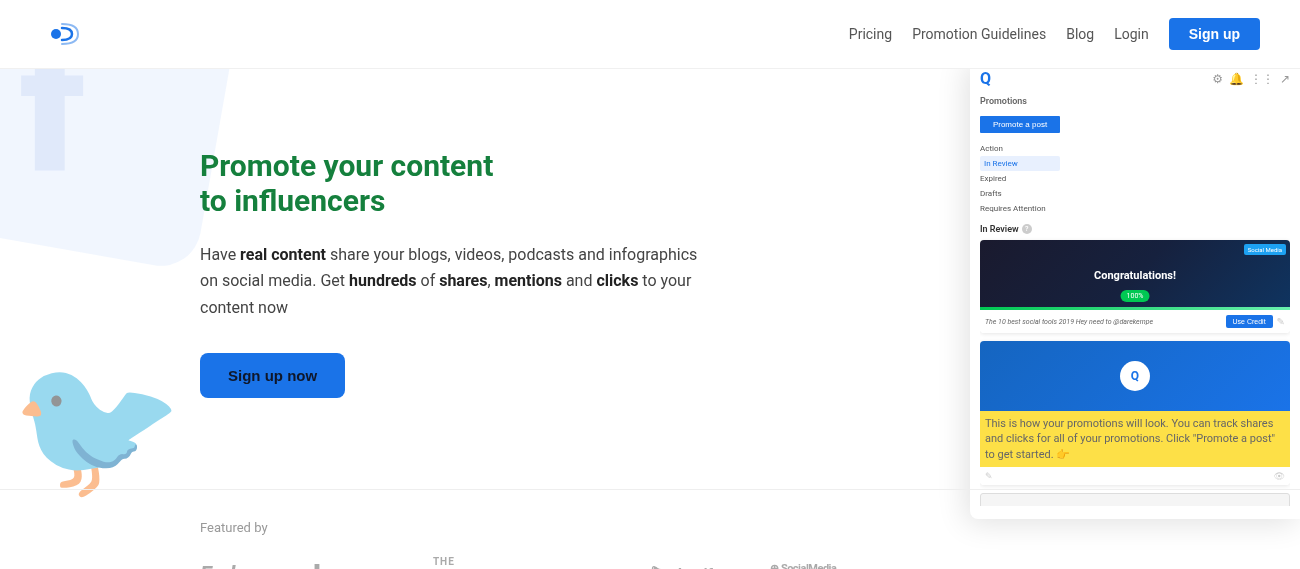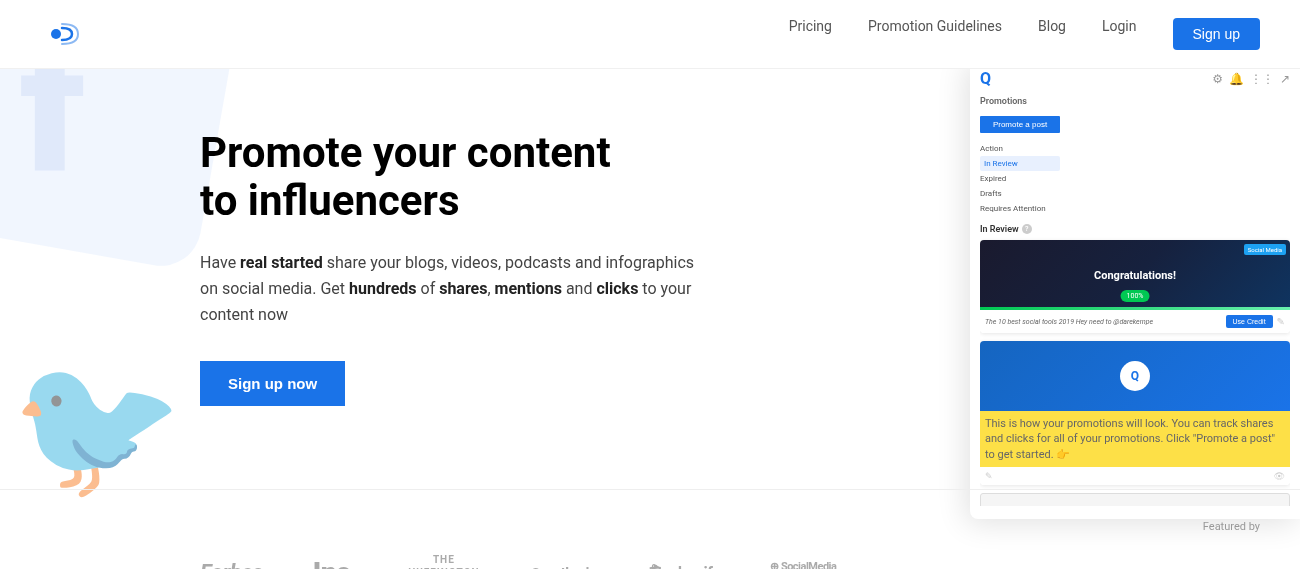--- a/index.html
+++ b/index.html
@@ -69,77 +69,78 @@
       align-items: center;
       margin-right: auto;
     }
     .logo-icon {
       width: 40px;
       height: 40px;
       margin-right: 0;
     }
     nav {
       display: flex;
-      align-items: flex-start;
-      gap: 36px;
+      align-items: center;
+      gap: 20px;
     }
     nav a {
       text-decoration: none;
       color: #555;
       font-size: 14px;
     }
     .btn-signup {
       background: #1a73e8;
       color: #fff;
       border: none;
       border-radius: 4px;
       padding: 8px 20px;
       font-size: 14px;
-      font-weight: 400;
+      font-weight: 700;
       cursor: pointer;
     }
 
     
     .main-content {
       position: relative;
       z-index: 1;
       display: flex;
       align-items: flex-start;
       padding: 40px 40px 0 200px;
       min-height: 400px;
     }
 
     
     .hero {
       flex: 1;
       max-width: 500px;
       padding-top: 20px;
     }
     .hero-title {
-      font-size: 42px;
-      font-weight: 700;
-      color: #000000;
+      font-size: 30px;
+      font-weight: 700;
+      color: #15803d;
       line-height: 1.15;
       margin-bottom: 24px;
+      margin-top: 20px;
     }
     .hero-subtitle {
       font-size: 16px;
       color: #444;
       line-height: 1.65;
       margin-bottom: 32px;
     }
     .hero-subtitle strong {
       font-weight: 700;
       color: #222;
     }
     .btn-signup-hero {
       background: #1a73e8;
-      color: #ffffff;
+      color: #0f172a;
       border: none;
-      border-radius: 0;
+      border-radius: 8px;
       padding: 14px 28px;
       font-size: 15px;
       font-weight: 600;
       cursor: pointer;
     }
 
     
     .app-preview {
       position: absolute;
       right: 0;
@@ -355,24 +356,23 @@
 
     
     .featured-section {
       position: relative;
       z-index: 2;
       padding: 30px 40px 20px 200px;
       border-top: 1px solid #eee;
       margin-top: 20px;
     }
     .featured-label {
-      font-size: 11px;
+      font-size: 13px;
       color: #999;
       margin-bottom: 20px;
-      text-align: right;
     }
     .featured-logos {
       display: flex;
       align-items: center;
       gap: 50px;
     }
     .featured-logo {
       color: #aaa;
       font-size: 18px;
       font-weight: 700;
@@ -409,21 +409,21 @@
 </header>
 
 <div class="main-content">
 
   <div class="hero">
     <h1 class="hero-title">
       <span>Promote your content</span><br>
       <span>to influencers</span>
     </h1>
     <p class="hero-subtitle">
-      Have <strong>real started</strong> share your blogs, videos, podcasts and infographics on social media. Get <strong>hundreds</strong> of <strong>shares</strong>, <strong>mentions</strong> and <strong>clicks</strong> to your content now
+      Have <strong>real content</strong> share your blogs, videos, podcasts and infographics on social media. Get <strong>hundreds</strong> of <strong>shares</strong>, <strong>mentions</strong> and <strong>clicks</strong> to your content now
     </p>
     <button class="btn-signup-hero">Sign up now</button>
   </div>
 
   <div class="app-preview">
     <div class="app-preview-inner">
       <div class="app-toolbar">
         <span class="app-logo-small">Q</span>
         <div class="app-toolbar-icons">
           <span>⚙</span>

